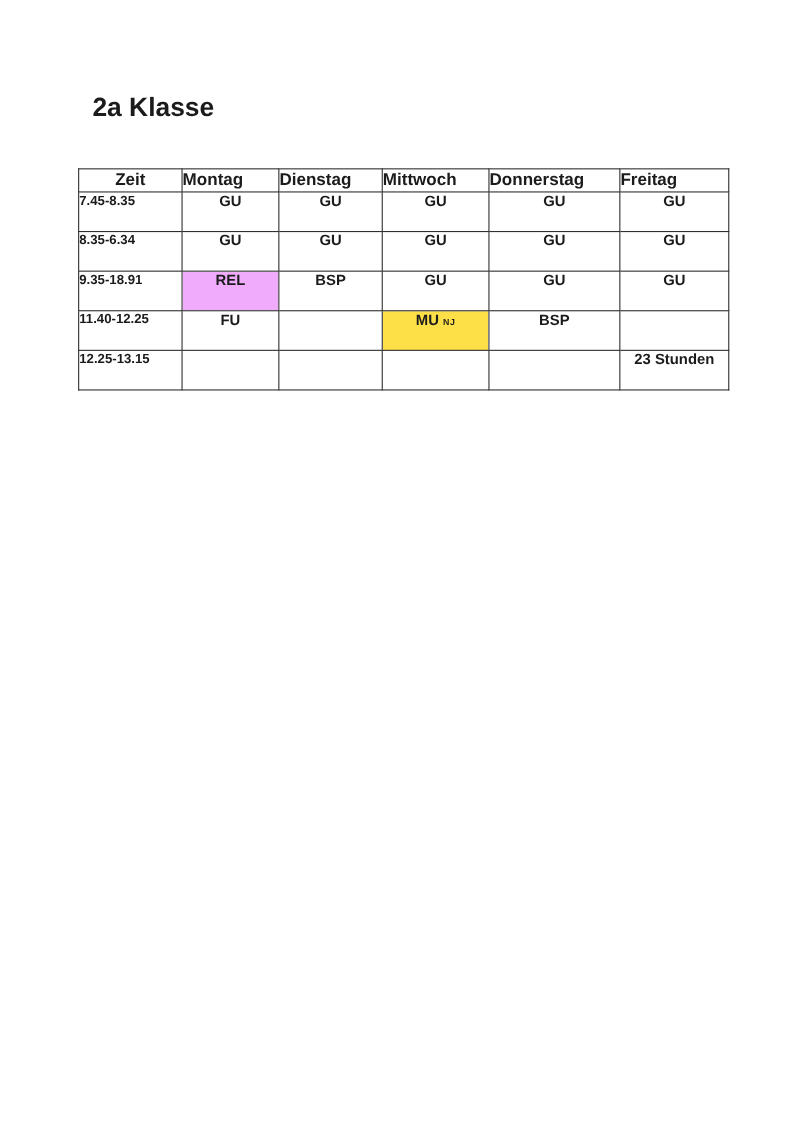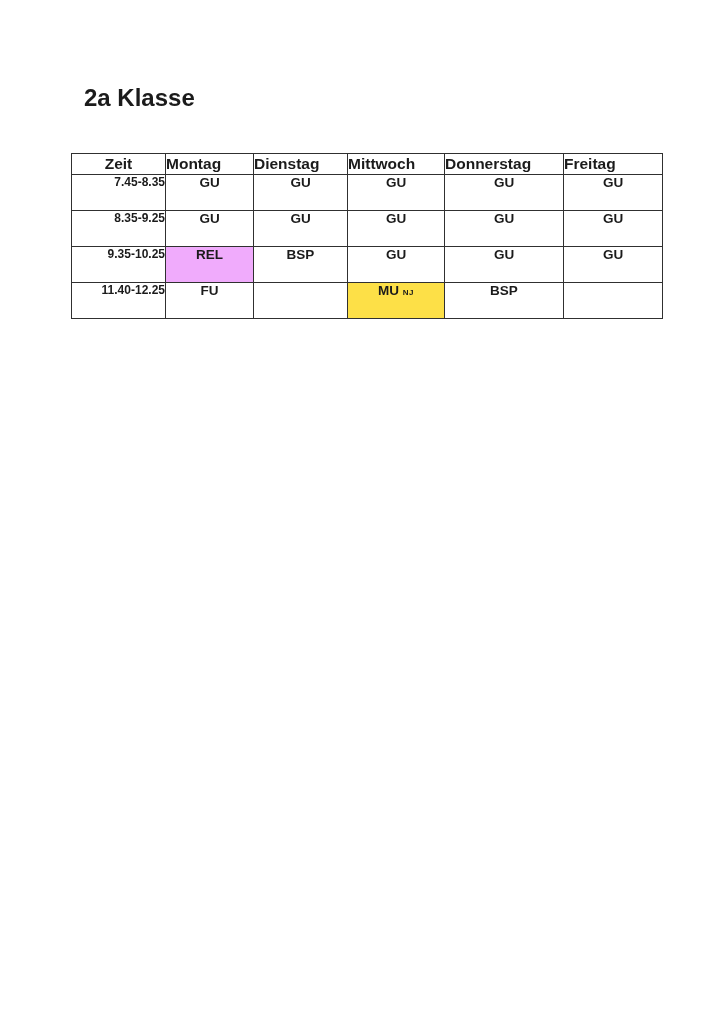--- a/index.html
+++ b/index.html
@@ -51,21 +51,21 @@
     line-height: 20px;
   }
   th.col-day {
     font-size: 15.5px;
     text-align: left;
     padding-left: 6px;
     line-height: 20px;
   }
   td.time-cell {
     font-size: 12px;
-    text-align: right;
+    text-align: left;
     padding-top: 3px;
   }
   td.subject-cell {
     font-size: 13.5px;
     text-align: center;
     padding-top: 3px;
   }
   td.subject-cell[data-hl="yellow"] { background: #f0abfc; }
   td.subject-cell[data-hl="orange"] { background: #fde047; }
   .subject-suffix {
@@ -102,39 +102,47 @@
     <tbody>
       <tr class="data-row">
         <td class="time-cell">7.45-8.35</td>
         <td class="subject-cell">GU</td>
         <td class="subject-cell">GU</td>
         <td class="subject-cell">GU</td>
         <td class="subject-cell">GU</td>
         <td class="subject-cell">GU</td>
       </tr>
       <tr class="data-row">
-        <td class="time-cell">8.35-9.25</td>
+        <td class="time-cell">8.35-6.34</td>
         <td class="subject-cell">GU</td>
         <td class="subject-cell">GU</td>
         <td class="subject-cell">GU</td>
         <td class="subject-cell">GU</td>
         <td class="subject-cell">GU</td>
       </tr>
       <tr class="data-row">
-        <td class="time-cell">9.35-10.25</td>
+        <td class="time-cell">9.35-18.91</td>
         <td class="subject-cell" data-hl="yellow">REL</td>
         <td class="subject-cell">BSP</td>
         <td class="subject-cell">GU</td>
         <td class="subject-cell">GU</td>
         <td class="subject-cell">GU</td>
       </tr>
       <tr class="data-row">
         <td class="time-cell">11.40-12.25</td>
         <td class="subject-cell">FU</td>
         <td class="subject-cell"></td>
         <td class="subject-cell" data-hl="orange"><span>MU</span> <span class="subject-suffix">NJ</span></td>
         <td class="subject-cell">BSP</td>
         <td class="subject-cell"></td>
       </tr>
+      <tr class="data-row">
+        <td class="time-cell">12.25-13.15</td>
+        <td class="subject-cell"></td>
+        <td class="subject-cell"></td>
+        <td class="subject-cell"></td>
+        <td class="subject-cell"></td>
+        <td class="subject-cell">23 Stunden</td>
+      </tr>
     </tbody>
   </table>
 
 </div>
 
 </body></html>

